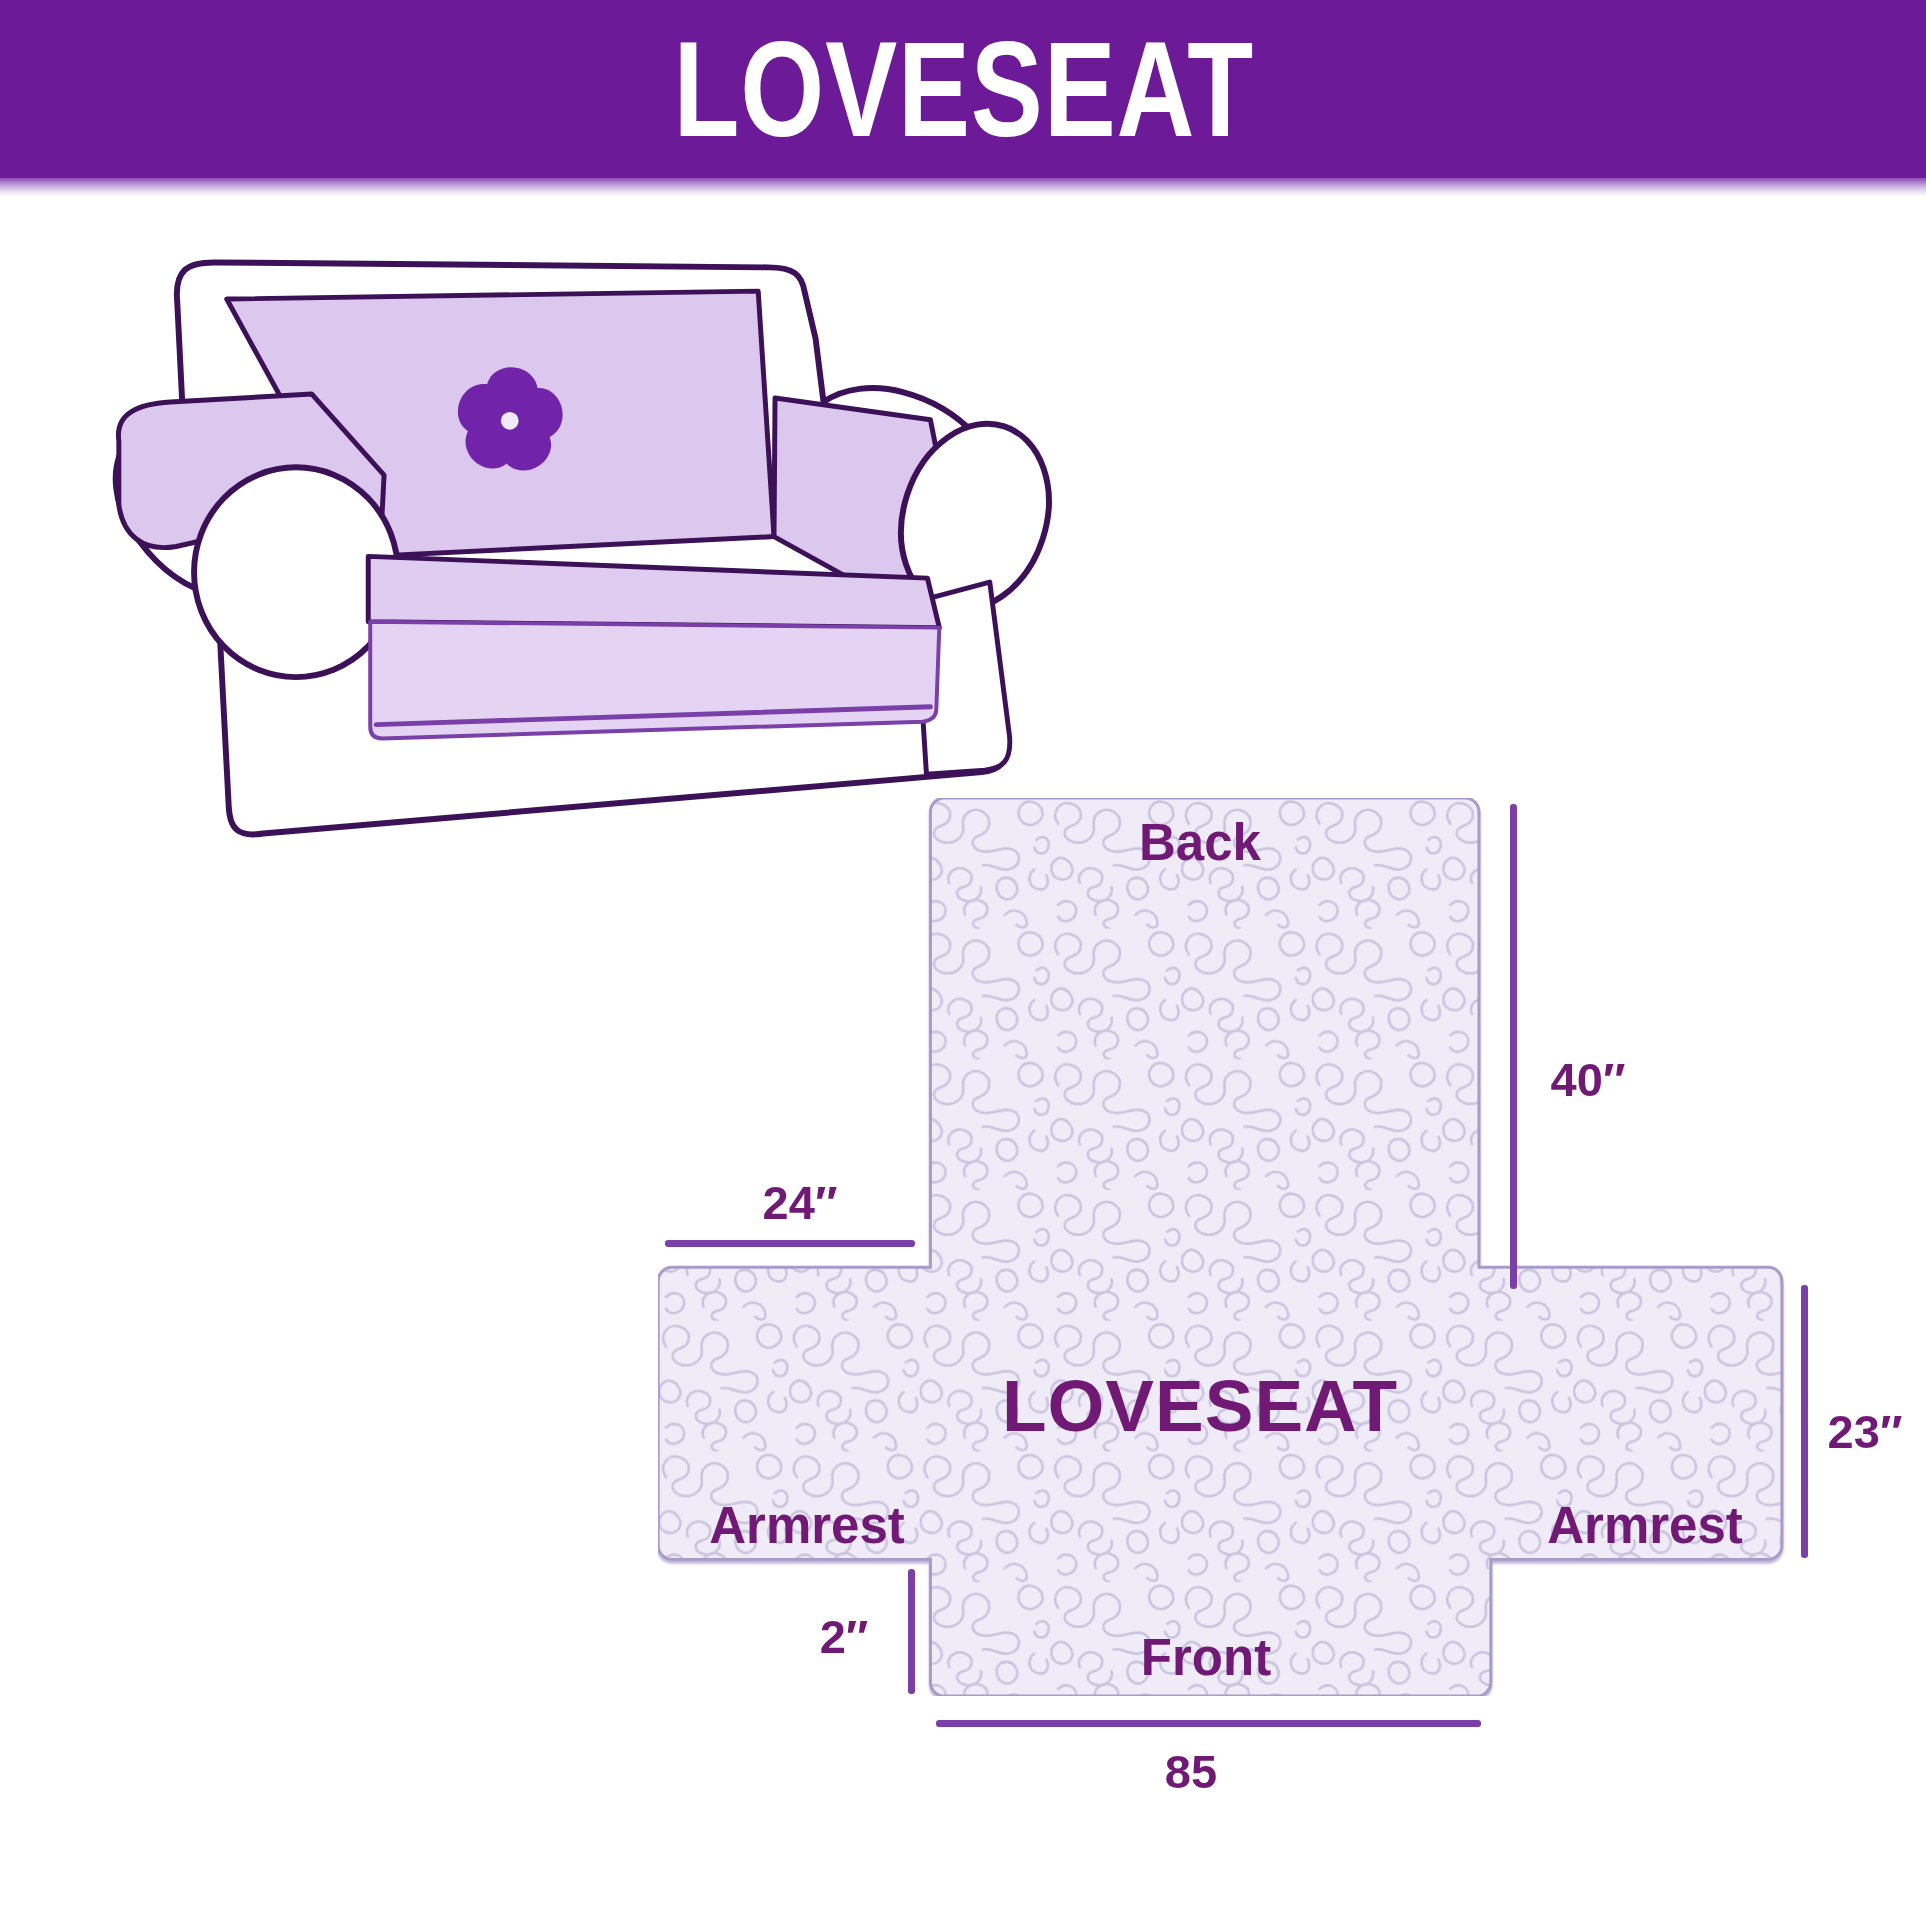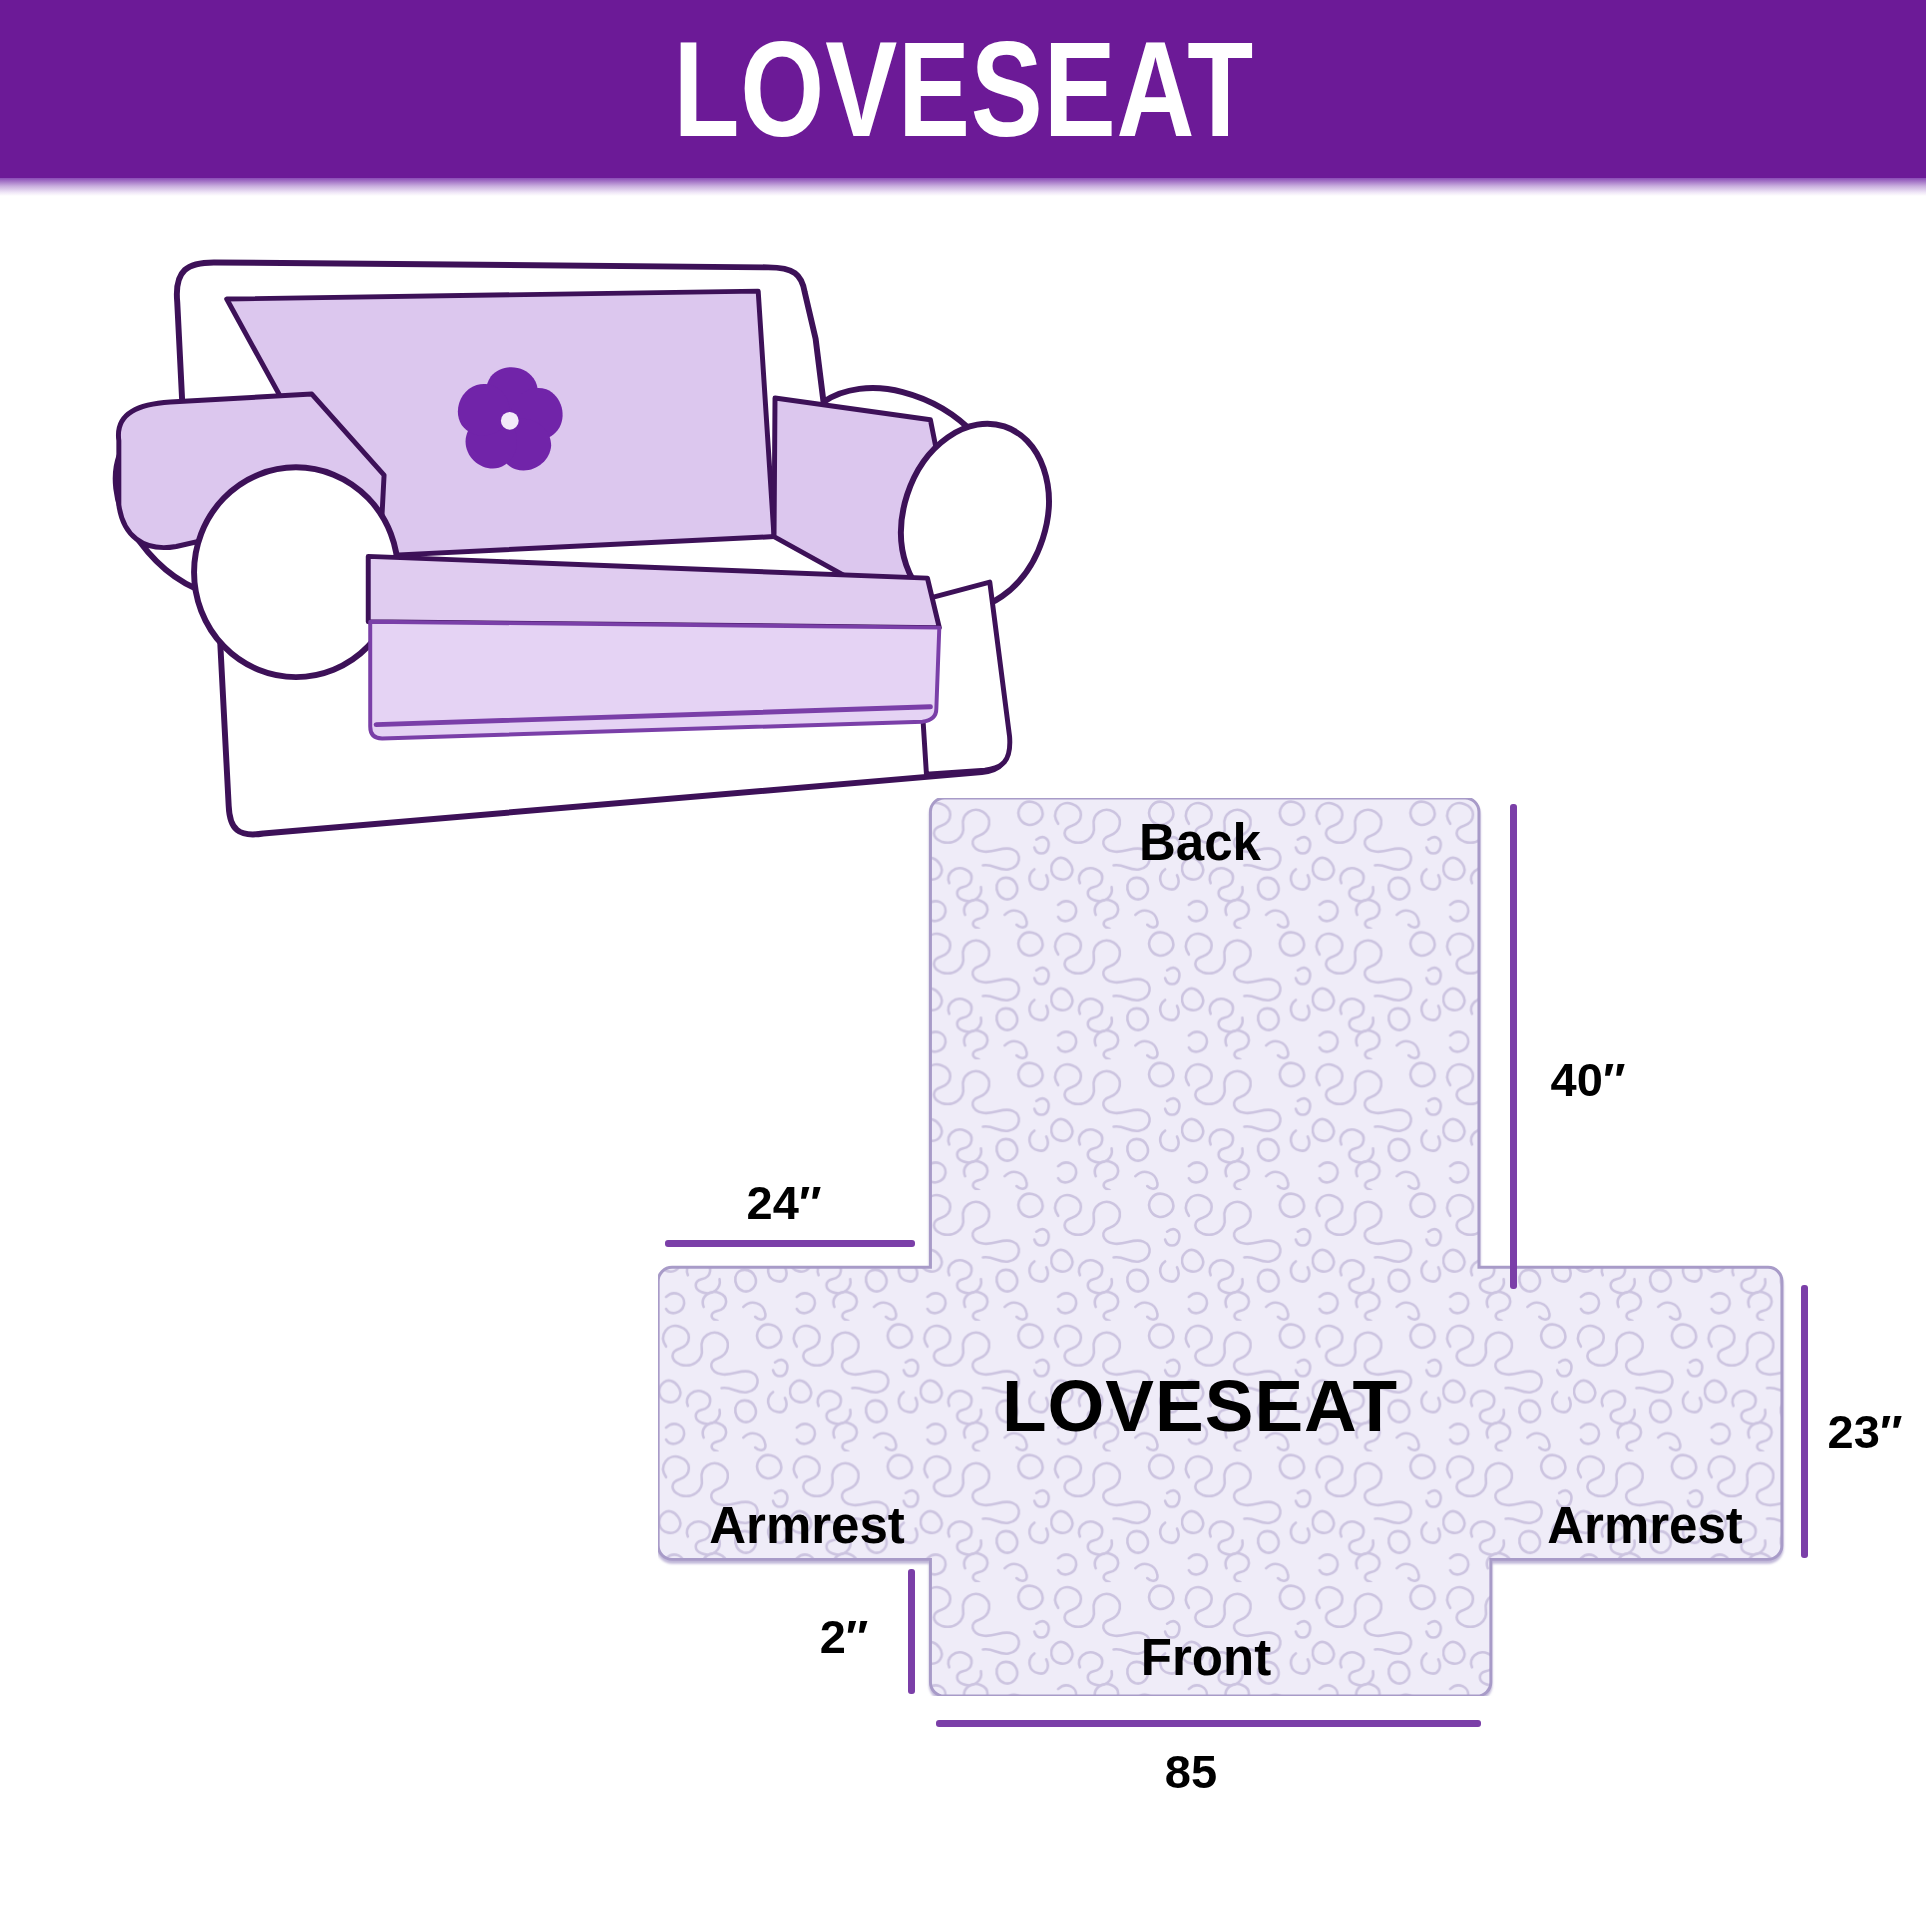--- a/index.html
+++ b/index.html
@@ -12,21 +12,21 @@
   .banner-title{color:#ffffff;font-weight:bold;font-size:135px;letter-spacing:1px;
     transform:scaleX(0.80);white-space:nowrap;line-height:1;}
   .banner-strip{position:absolute;left:0;top:178px;width:1927px;height:18px;
     background:linear-gradient(#8a4cb6 0%,#c9aede 45%,#efe6f7 80%,#ffffff 100%);}
 
   
   .couch-svg{position:absolute;left:79px;top:208px;width:1010px;height:673px;}
   .diagram-svg{position:absolute;left:658px;top:798px;width:1134px;height:898px;}
 
   
-  .dlabel{position:absolute;transform:translate(-50%,-50%);color:#000000;font-weight:bold;
+  .dlabel{position:absolute;transform:translate(-50%,-50%);color:#701a75;font-weight:bold;
     white-space:nowrap;line-height:1;}
   .word{font-size:51px;}
   .bigword{font-size:73px;letter-spacing:1px;}
   .num{font-size:47px;}
 
   
   .hline{position:absolute;height:7px;background:#7B3FA8;border-radius:3px;}
   .vline{position:absolute;width:7px;background:#7B3FA8;border-radius:3px;}
 </style>
 </head>
@@ -116,21 +116,21 @@
          V 488 A 14,14 0 0 1 14,474 H 275 V 14 A 14,14 0 0 1 289,0 Z"></path>
   </svg>
 
   <div class="dlabel word" style="left:1200px;top:842px;">Back</div>
   <div class="dlabel bigword" style="left:1200px;top:1405px;">LOVESEAT</div>
   <div class="dlabel word" style="left:807px;top:1525px;">Armrest</div>
   <div class="dlabel word" style="left:1645px;top:1525px;">Armrest</div>
   <div class="dlabel word" style="left:1206px;top:1657px;">Front</div>
 
   <div class="dlabel num" style="left:1588px;top:1079px;">40″</div>
-  <div class="dlabel num" style="left:784px;top:1202px;">24″</div>
+  <div class="dlabel num" style="left:800px;top:1202px;">24″</div>
   <div class="dlabel num" style="left:1865px;top:1431px;">23″</div>
   <div class="dlabel num" style="left:844px;top:1636px;">2″</div>
   <div class="dlabel num" style="left:1191px;top:1771px;">85</div>
 
   <div class="vline" style="left:1510px;top:804px;height:485px;"></div>
   <div class="hline" style="left:665px;top:1240px;width:250px;"></div>
   <div class="vline" style="left:1801px;top:1285px;height:273px;"></div>
   <div class="vline" style="left:908px;top:1569px;height:125px;"></div>
   <div class="hline" style="left:936px;top:1720px;width:545px;"></div>
 

